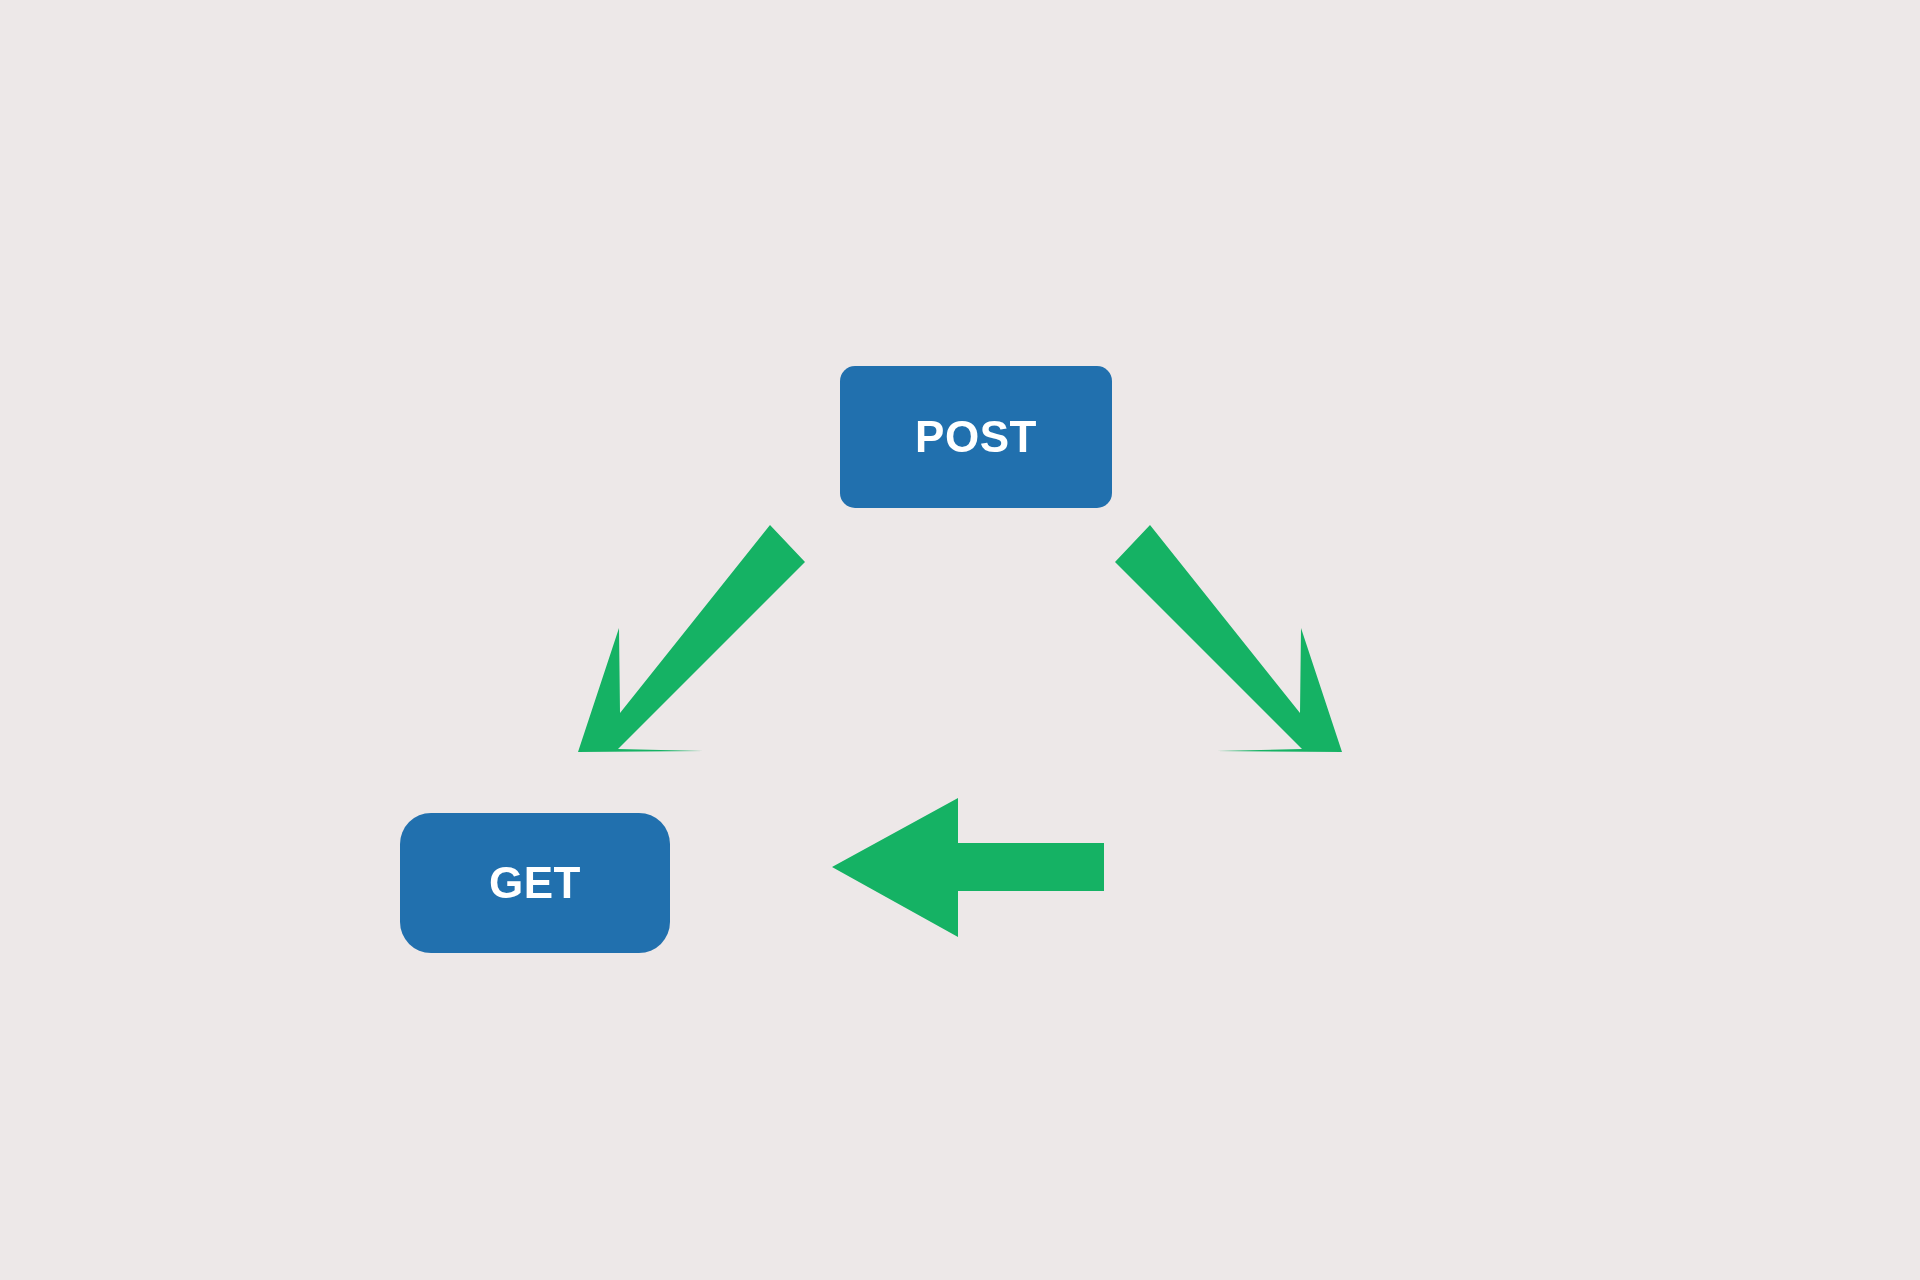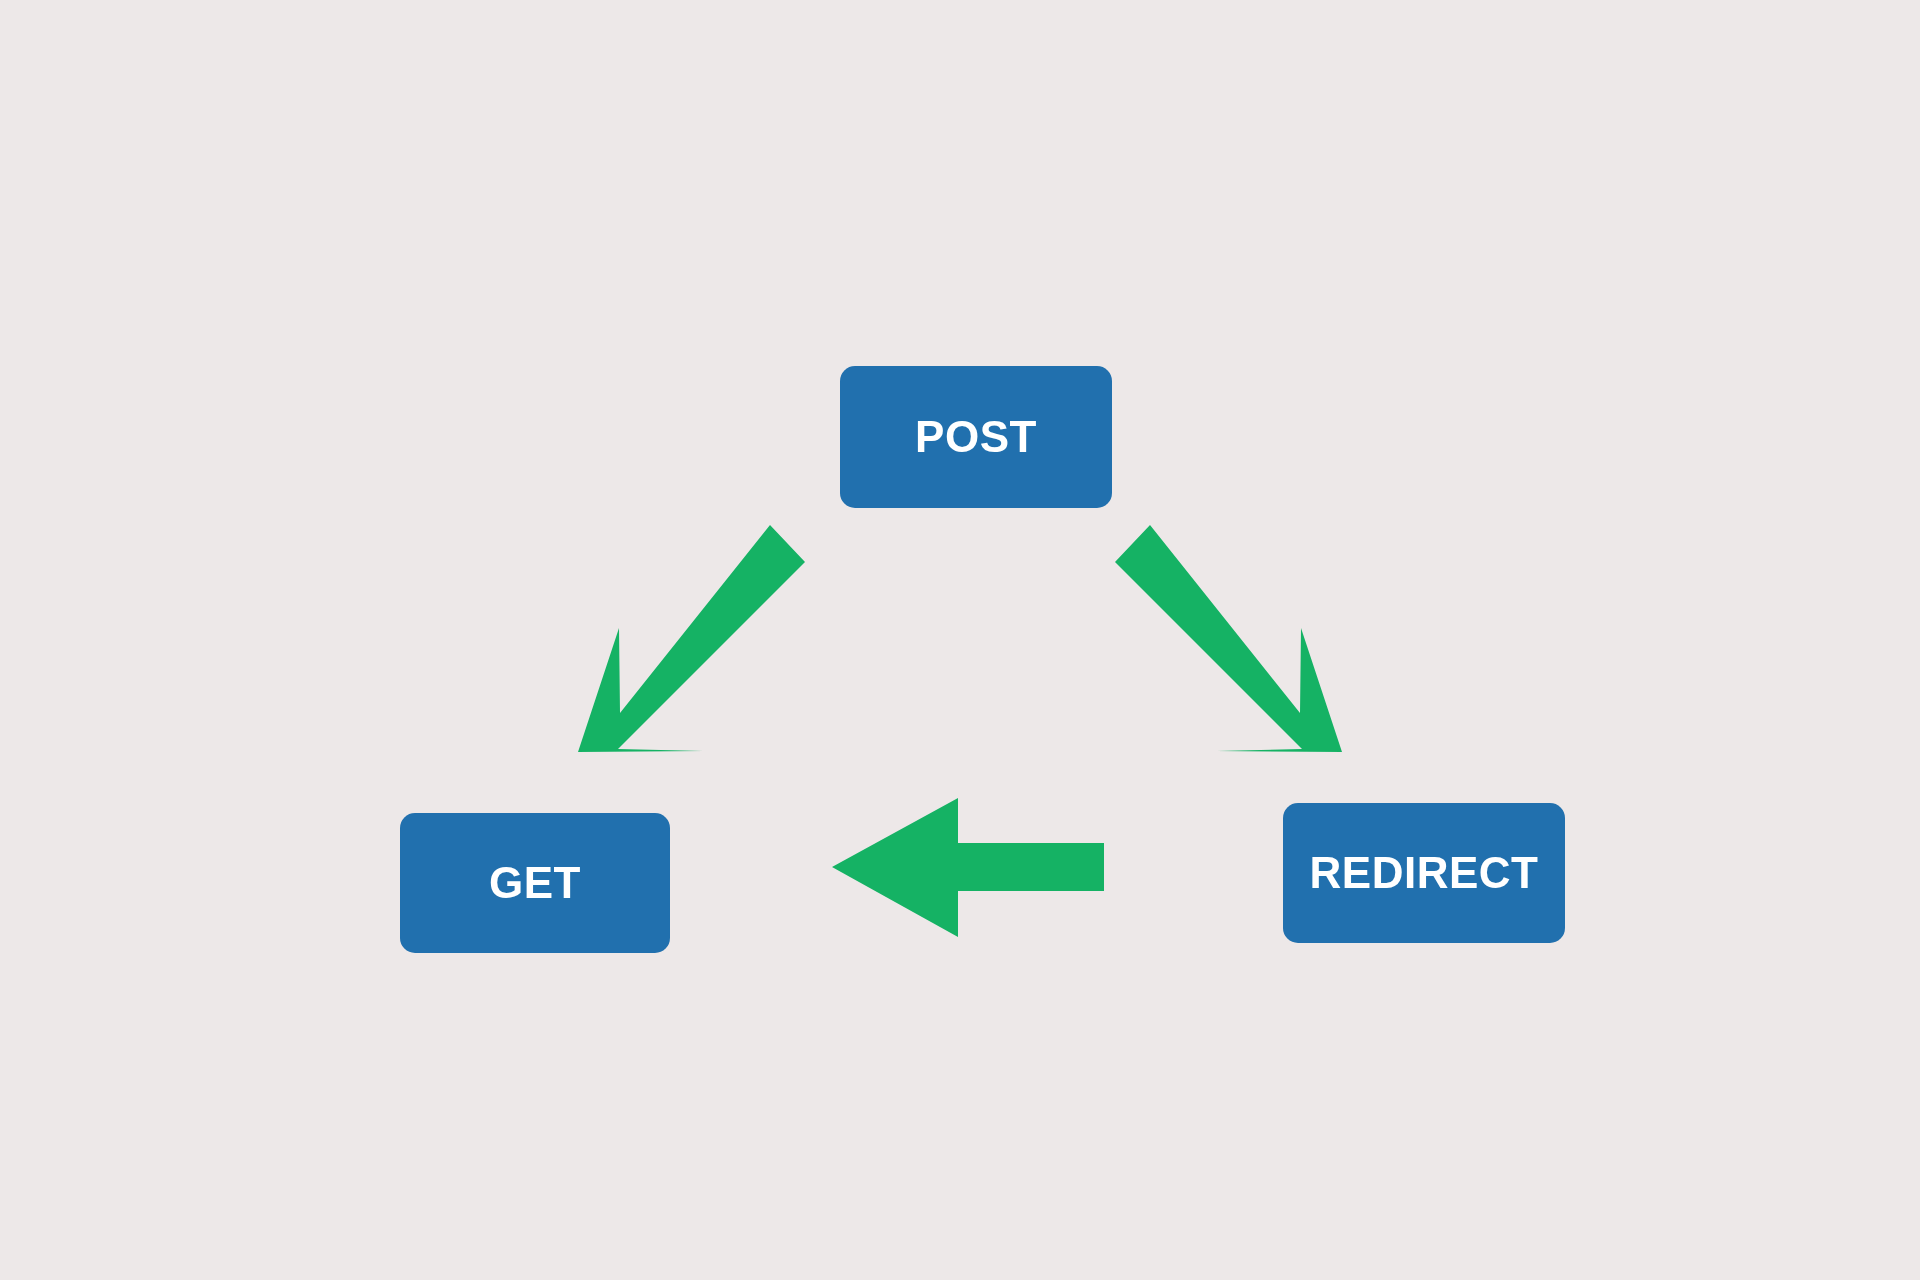--- a/index.html
+++ b/index.html
@@ -51,20 +51,21 @@
     left: 840px;
     top: 358px;
     width: 272px;
     height: 142px;
   }
   #node-get {
     left: 400px;
     top: 805px;
     width: 270px;
     height: 140px;
+    border-radius: 31px;
   }
   #node-redirect {
     left: 1283px;
     top: 795px;
     width: 282px;
     height: 140px;
   }
 </style>
 </head>
 <body>
@@ -81,17 +82,14 @@
   </svg>
 
   <div class="node-box" id="node-post" style="left: 840px; top: 358px; width: 272px; height: 142px; background: rgb(33, 112, 174);">
     <span class="node-label" style="color: rgb(255, 255, 255);">POST</span>
   </div>
 
   <div class="node-box" id="node-get" style="left: 400px; top: 805px; width: 270px; height: 140px; background: rgb(33, 112, 174);">
     <span class="node-label" style="color: rgb(255, 255, 255);">GET</span>
   </div>
 
-  <div class="node-box" id="node-redirect" style="left: 1283px; top: 795px; width: 282px; height: 140px; background: rgb(33, 112, 174);">
-    <span class="node-label" style="color: rgb(255, 255, 255);">REDIRECT</span>
-  </div>
 
 </div>
 
 </body></html>

